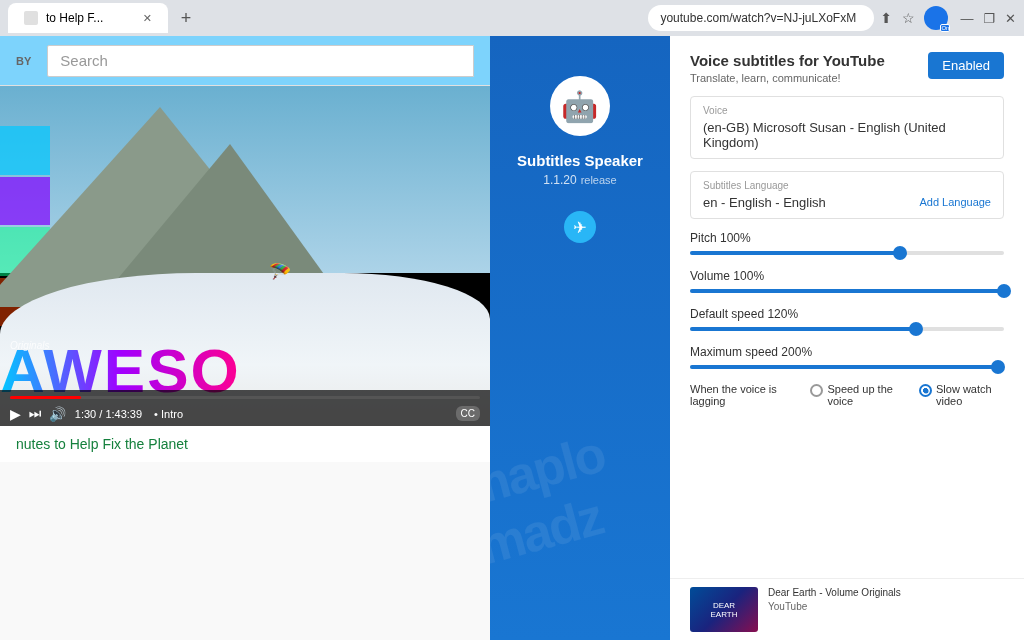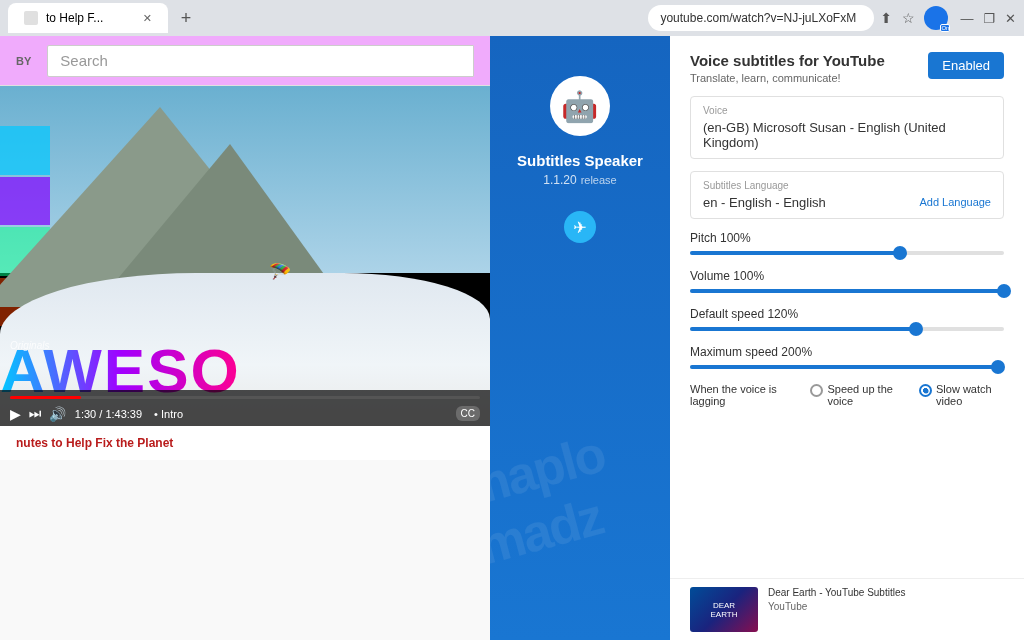--- a/index.html
+++ b/index.html
@@ -112,21 +112,21 @@
     
     .youtube-area {
       width: 490px;
       height: 100%;
       background: #f9f9f9;
       overflow: hidden;
       position: relative;
     }
     .yt-header {
       height: 50px;
-      background: #f0abfc;
+      background: #7dd3fc;
       display: flex;
       align-items: center;
       padding: 0 16px;
       gap: 16px;
       border-bottom: 1px solid #e0e0e0;
     }
     .yt-by {
       font-size: 11px;
       color: #666;
       font-weight: bold;
@@ -267,23 +267,23 @@
       font-size: 10px;
       padding: 2px 5px;
       border-radius: 6px;
     }
 
     .video-info {
       padding: 10px 16px;
       background: white;
     }
     .video-title {
-      font-size: 12px;
-      color: #b91c1c;
-      font-weight: 700;
+      font-size: 14px;
+      color: #15803d;
+      font-weight: 400;
     }
 
     
     .extension-panel {
       position: absolute;
       left: 490px;
       top: 0;
       width: 534px;
       height: 604px;
       display: flex;
@@ -681,20 +681,20 @@
           <div class="radio-option">
             <div class="radio-circle selected"></div>
             <span>Slow watch video</span>
           </div>
         </div>
       </div>
 
       <div class="ext-bottom">
         <div class="thumb" style="background: linear-gradient(135deg, #004d99 0%, #1a237e 50%, #880e4f 100%); display:flex; align-items:center; justify-content:center; color:white; font-size:8px; text-align:center; padding:4px;">DEAR<br>EARTH</div>
         <div class="thumb-info">
-          <div>Dear Earth - YouTube Subtitles</div>
+          <div>Dear Earth - Volume Originals</div>
           <div class="thumb-channel">YouTube</div>
         </div>
       </div>
     </div>
   </div>
 
 </div>
 
 </body></html>

